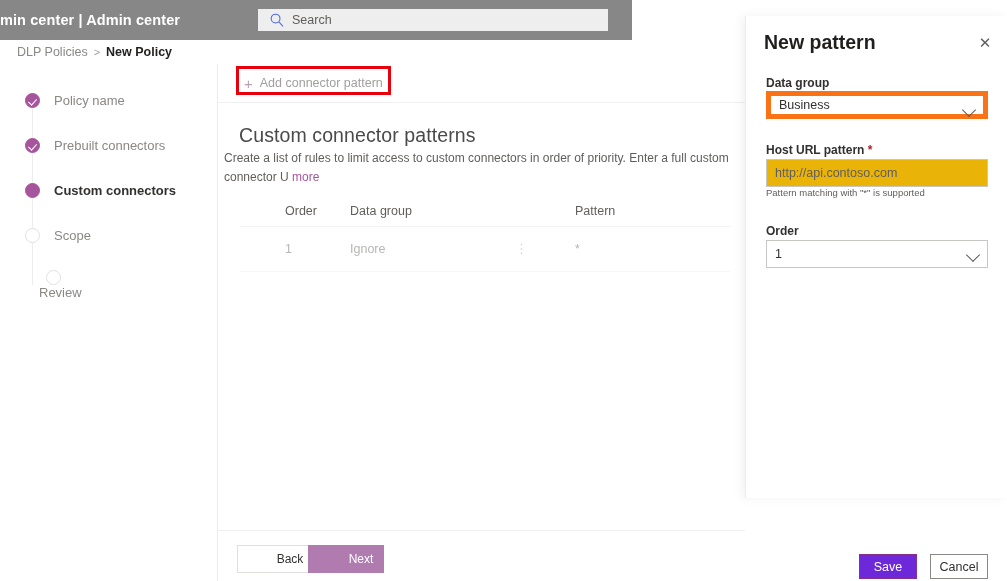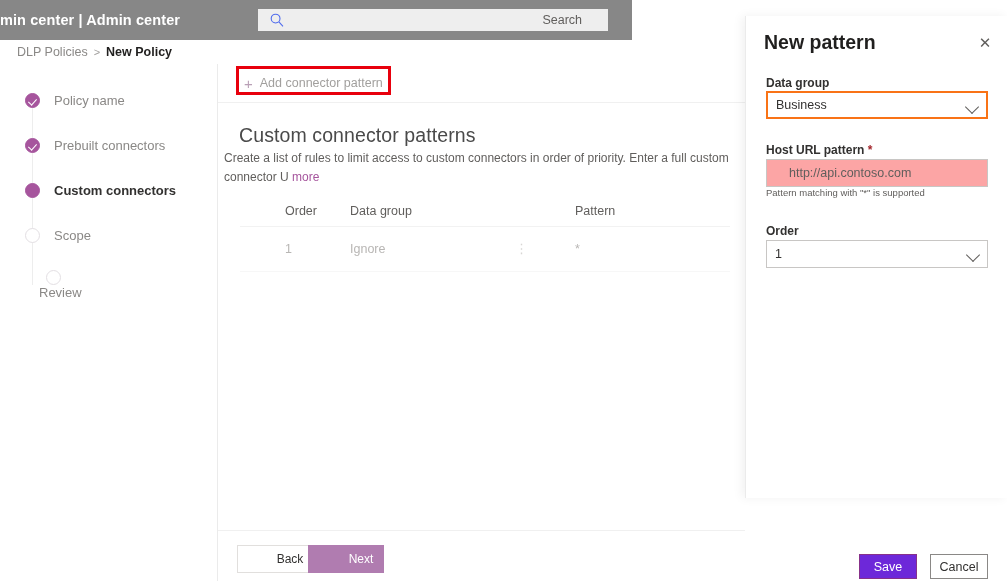--- a/index.html
+++ b/index.html
@@ -56,21 +56,20 @@
   }
   #search-input {
     border: 0;
     outline: 0;
     background: transparent;
     font-family: "Liberation Sans", sans-serif;
     font-size: 12.5px;
     color: #4a4a4a;
     width: 290px;
     padding: 0;
-    text-align: right;
   }
   #search-input::placeholder { color: #605e5c; opacity: 1; }
 
   
   #breadcrumb {
     position: absolute;
     left: 0; top: 40px;
     width: 745px;
     height: 24px;
     display: flex;
@@ -350,40 +349,40 @@
     box-sizing: border-box;
     background: #ffffff;
     font-family: "Liberation Sans", sans-serif;
     font-size: 12.5px;
     color: #323130;
     display: flex;
     align-items: center;
     padding: 0 8px;
     cursor: pointer;
   }
-  .panel-field.focused { border: 2px solid #f97316; }
+  .panel-field.focused { border: 5px solid #f97316; }
   .panel-field.normal  { border: 1px solid #c8c6c4; }
   .chevron {
     position: absolute;
     right: 9px;
     top: 9px;
     width: 9px;
     height: 9px;
     border-right: 1.3px solid #605e5c;
     border-bottom: 1.3px solid #605e5c;
     transform: rotate(45deg);
   }
   #url-input {
     border: 1px solid #c8c6c4;
-    background: #fca5a5;
+    background: #eab308;
     outline: none;
     width: 222px;
     height: 28px;
     box-sizing: border-box;
-    padding: 0 22px;
+    padding: 0 8px;
     font-family: "Liberation Sans", sans-serif;
     font-size: 12.5px;
     color: #323130;
     position: absolute;
     left: 20px;
   }
   #url-input::placeholder { color: #605e5c; opacity: 1; }
   #url-hint {
     position: absolute;
     left: 20px;

